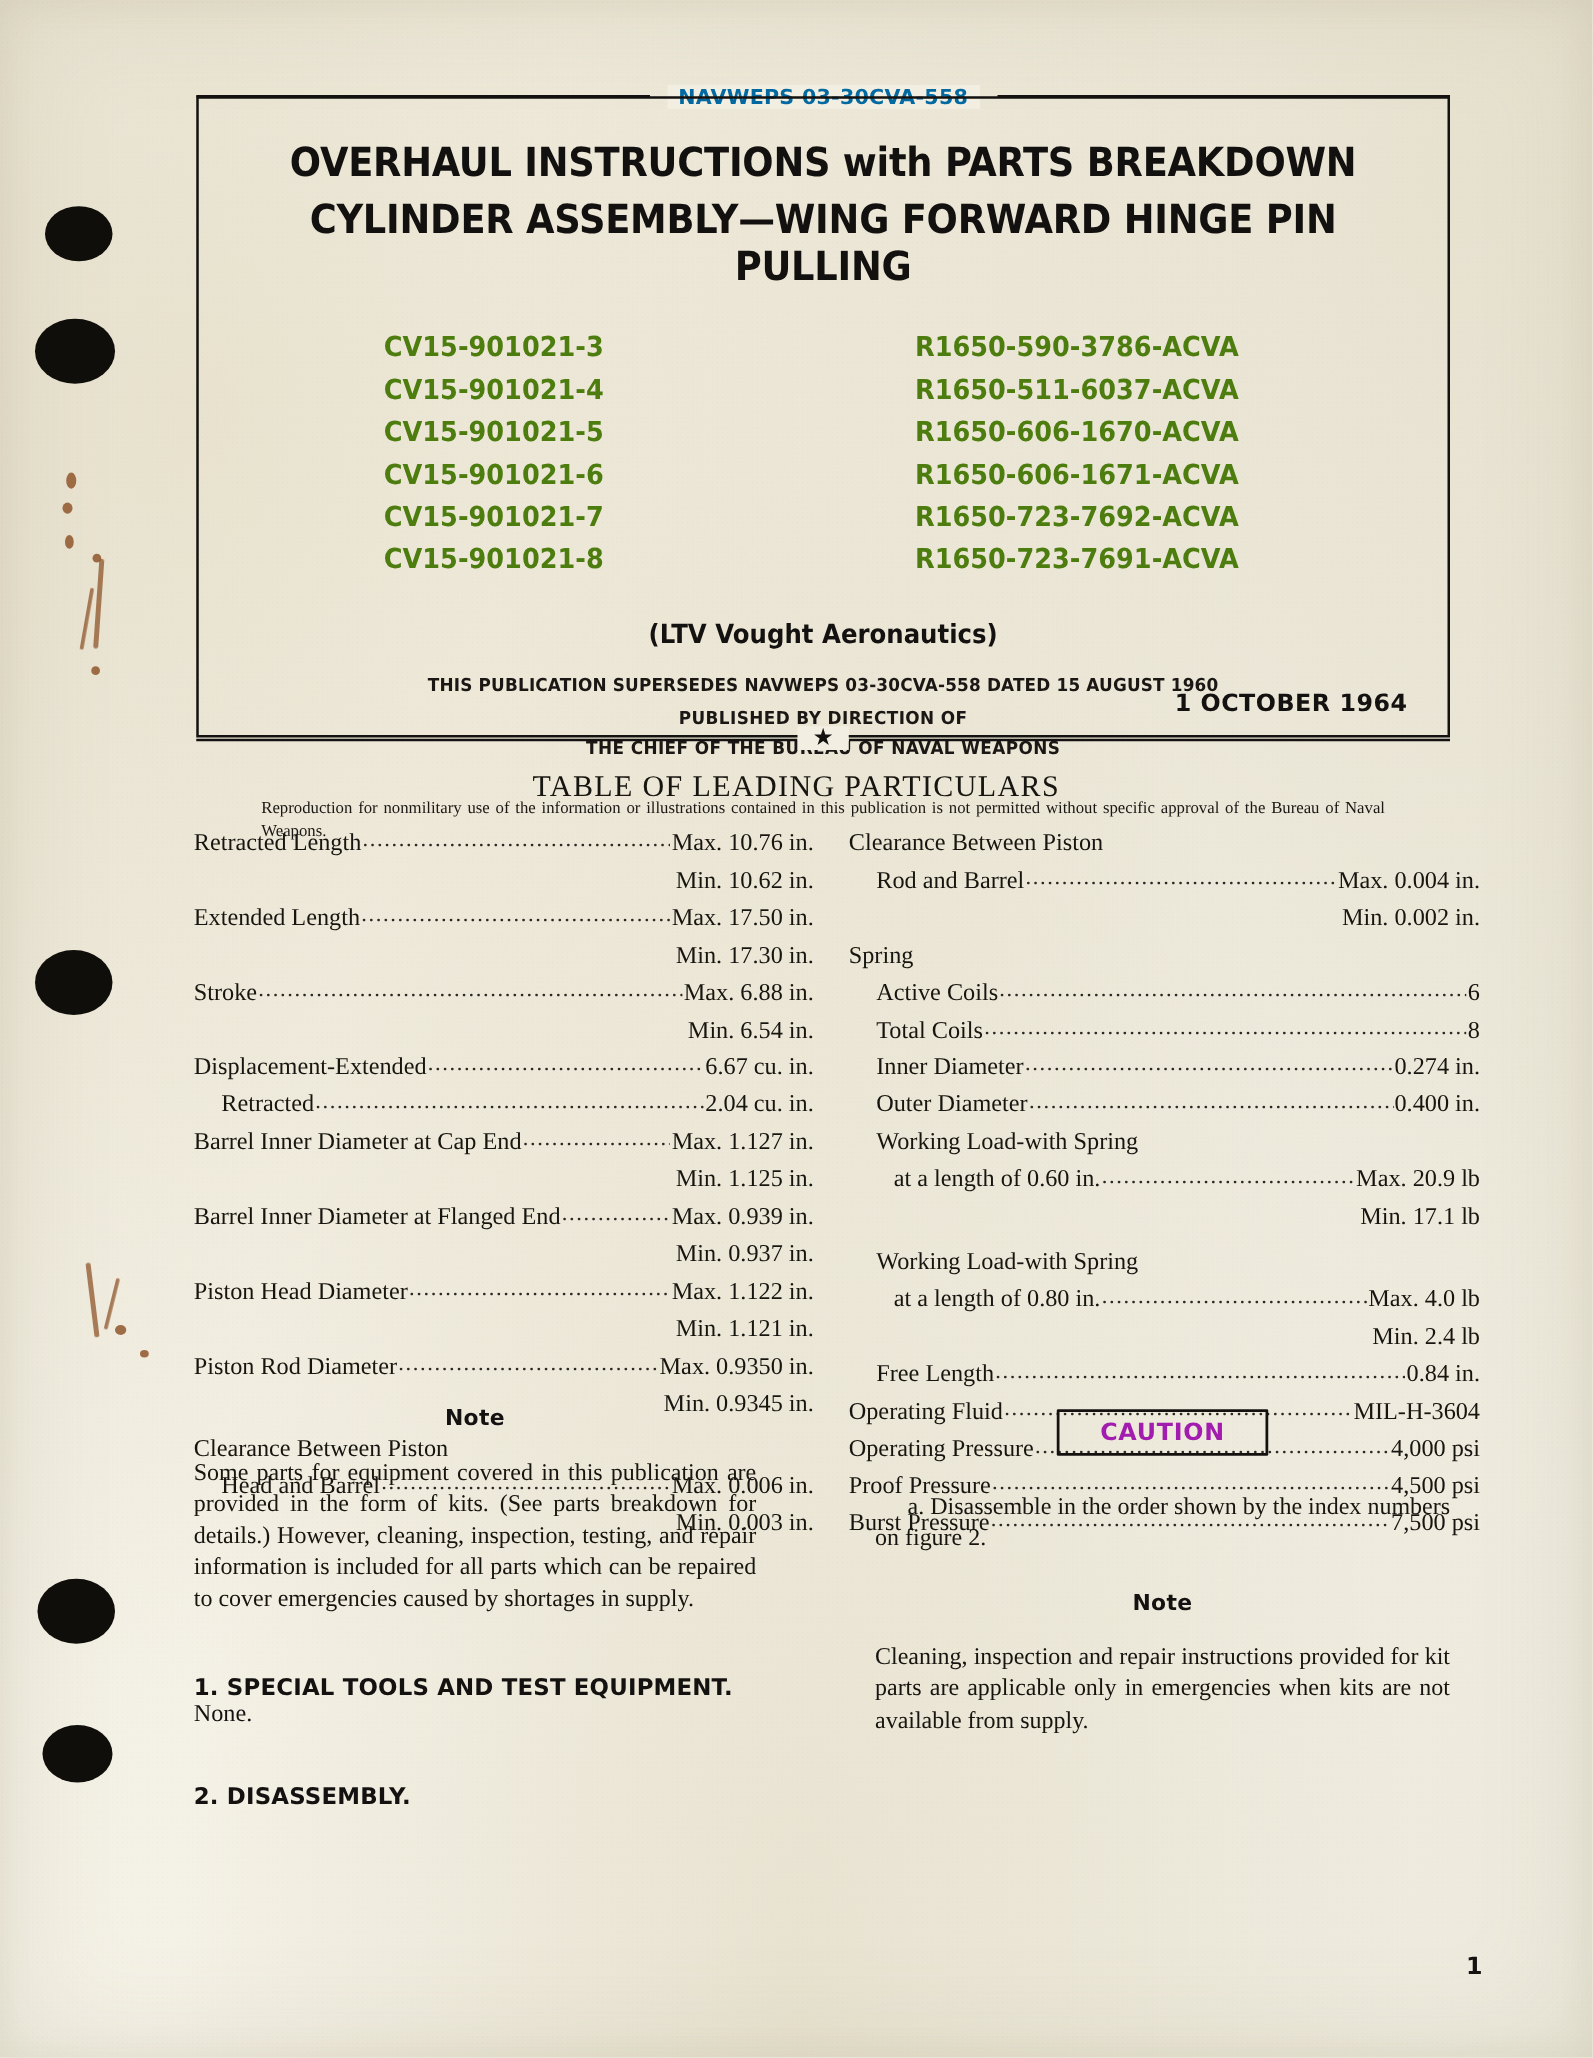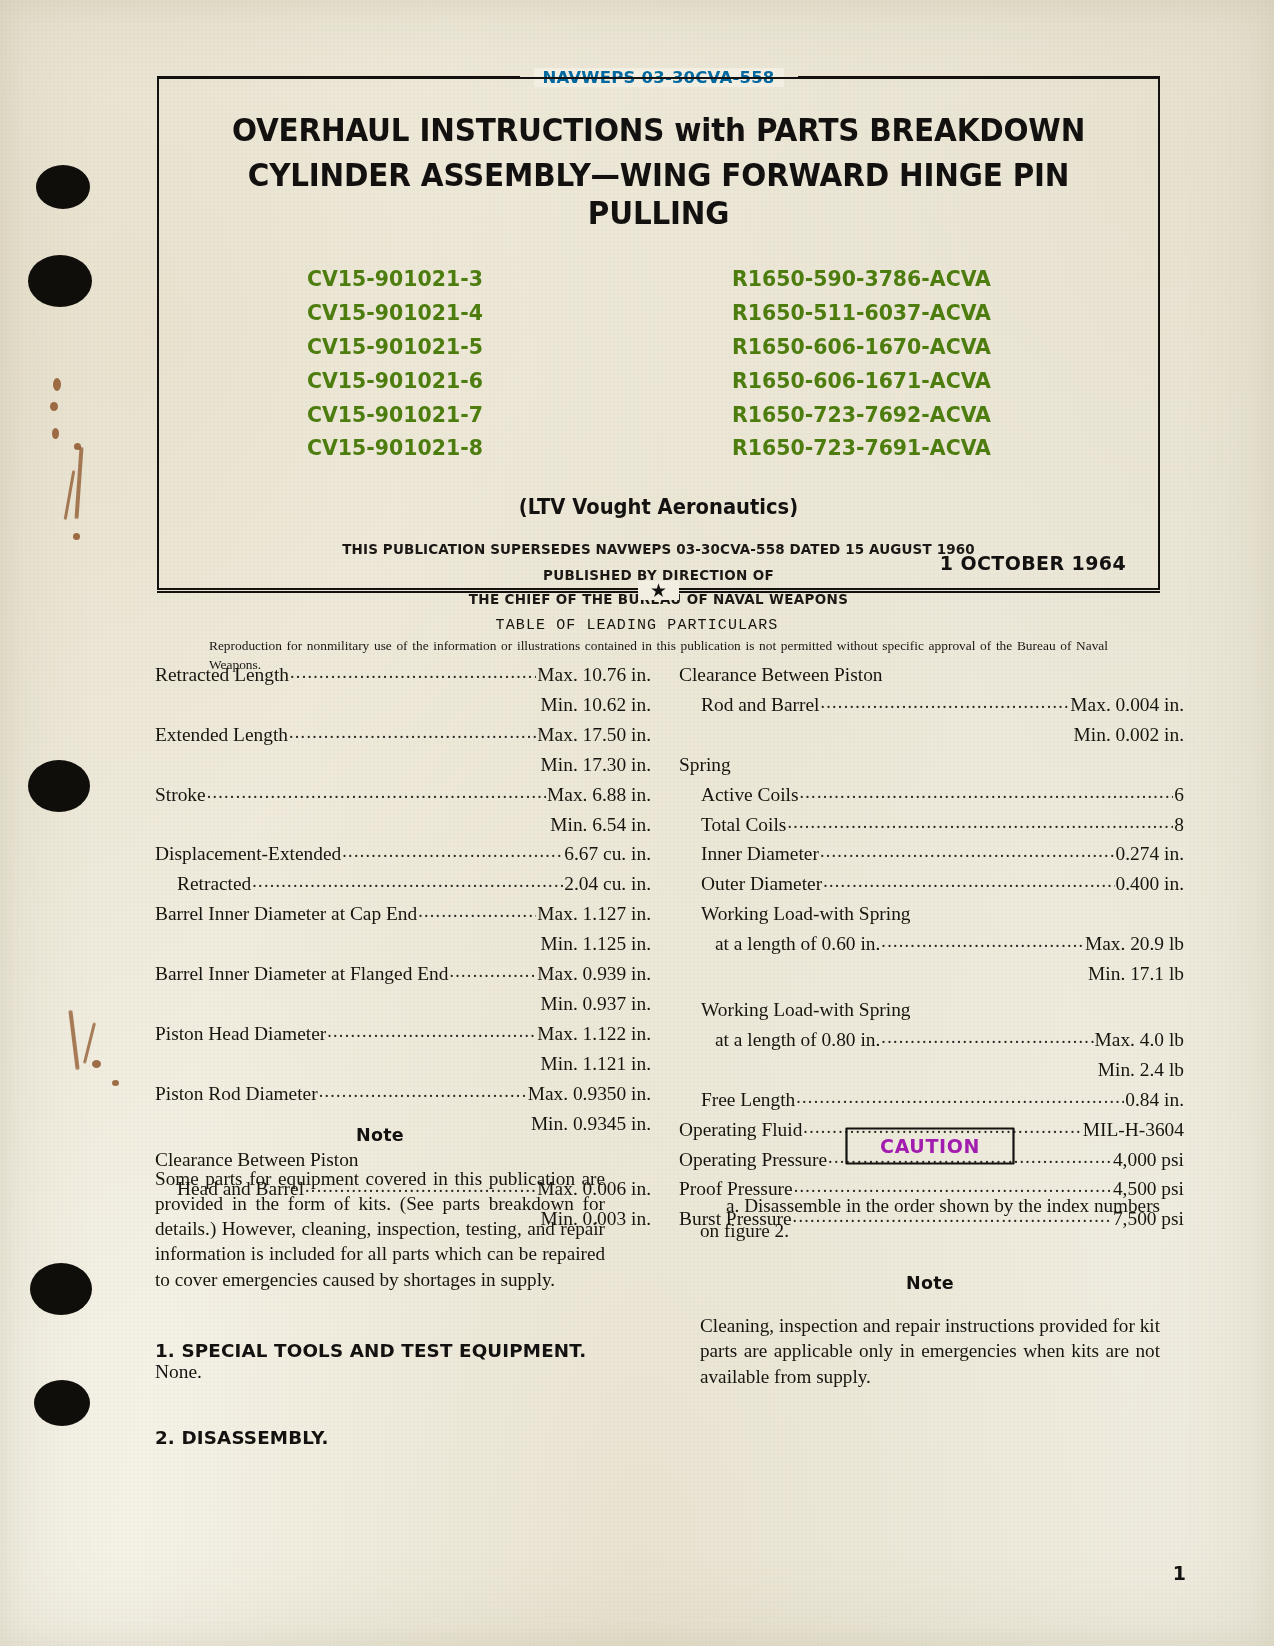--- a/index.html
+++ b/index.html
@@ -111,22 +111,22 @@
     position:absolute; left:157px; top:582px; width:1003px;
     display:flex; align-items:center; justify-content:center;
   }
   .star-row .srule { height:2px; background:#141210; flex:1 1 auto; }
   .star-row .star { padding:0 12px; font-size:19px; line-height:1; color:#141210;
                     background:#f2efe2; position:relative; top:-1px; }
 
   
   .tlp {
     position:absolute; top:617px; left:0; width:100%;
-    text-align:center; font-family:Liberation Mono, monospace;
-    font-size:15px; letter-spacing:1.1px; color:#17150f;
+    text-align:center; font-family:Liberation Serif, serif;
+    font-size:24px; letter-spacing:1.1px; color:#17150f;
   }
 
   
   .cols { position:absolute; top:665px; left:0; width:100%; }
   .col { position:absolute; }
   .col-l { left:155px; width:496px; }
   .col-r { left:679px; width:505px; }
 
   .prow {
     display:flex; align-items:baseline;

